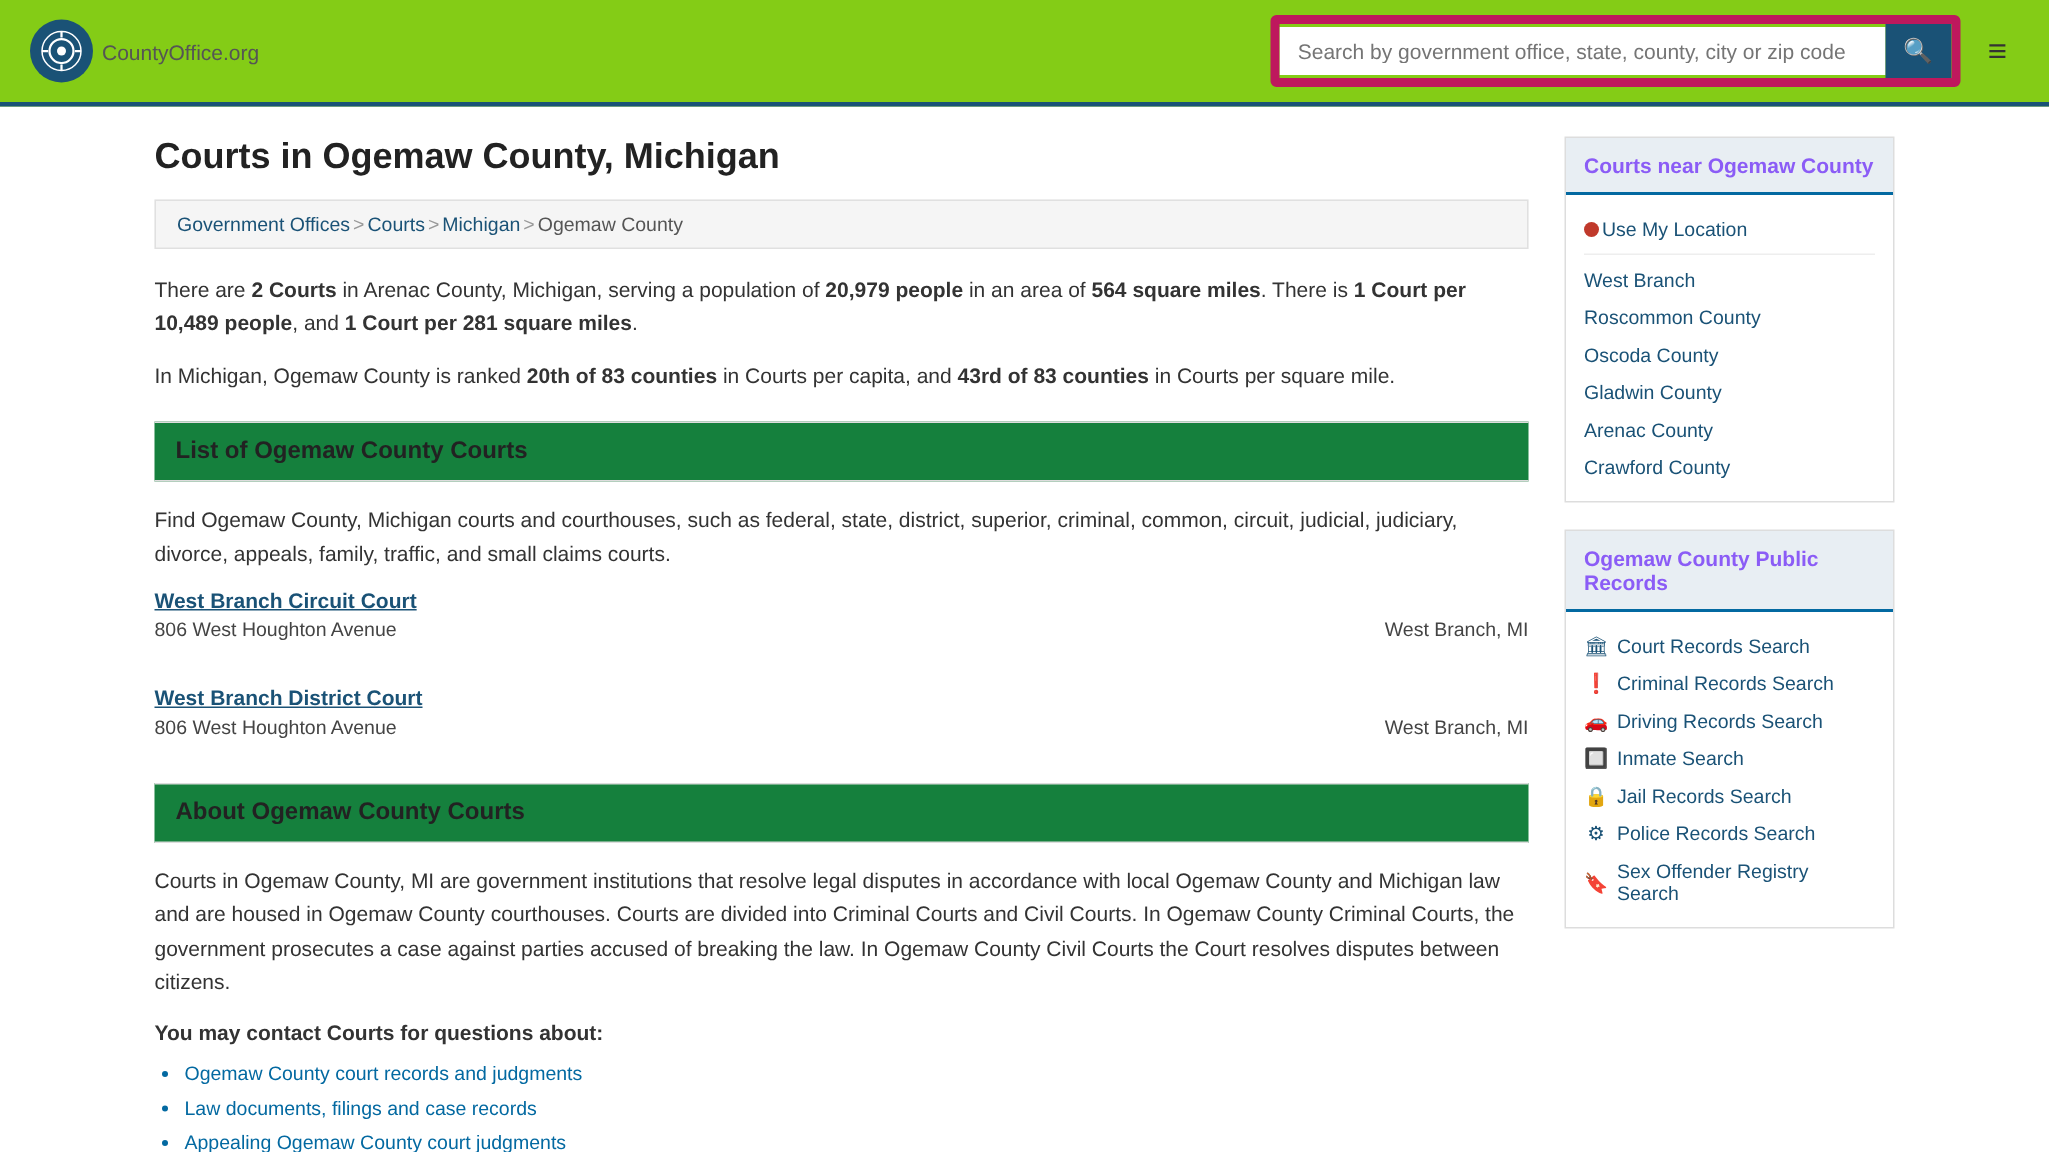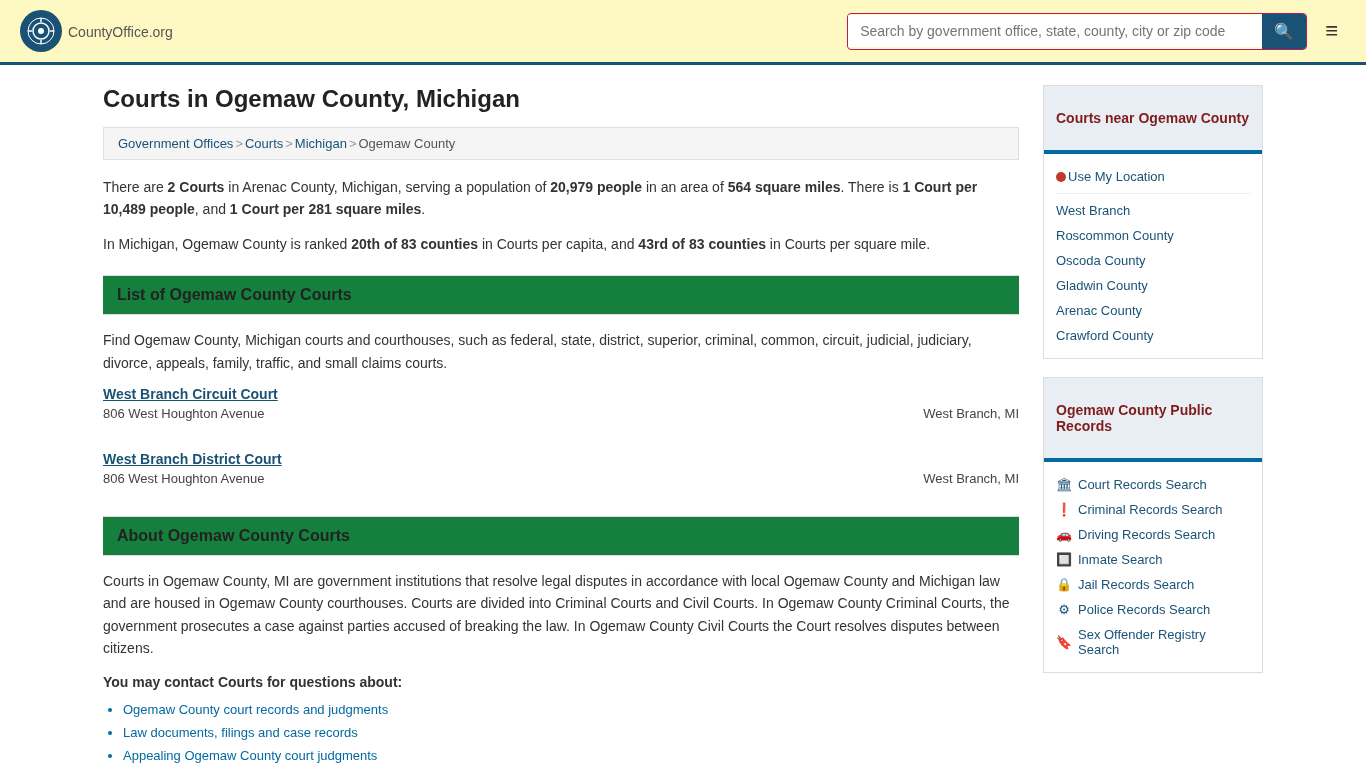--- a/index.html
+++ b/index.html
@@ -1,20 +1,20 @@
 <!DOCTYPE html>
 <html><head>
   <meta charset="utf-8">
   <style>
     * { margin: 0; padding: 0; box-sizing: border-box; }
     body { font-family: Arial, sans-serif; font-size: 14px; color: #333; background: #fff; }
 
     
     .header {
-      background: #fef9c3;
+      background: #84cc16;
       border-bottom: 3px solid #1a5276;
       padding: 10px 20px;
       display: flex;
       align-items: center;
       justify-content: space-between;
     }
     .logo-area {
       display: flex;
       align-items: center;
       gap: 6px;
@@ -41,21 +41,21 @@
       font-size: 14px;
     }
     .header-right {
       display: flex;
       align-items: center;
       gap: 10px;
     }
     .search-bar {
       display: flex;
       align-items: center;
-      border: 1px solid #be185d;
+      border: 6px solid #be185d;
       border-radius: 4px;
       overflow: hidden;
       width: 460px;
     }
     .search-bar input {
       border: none;
       outline: none;
       padding: 8px 12px;
       font-size: 14px;
       width: 100%;
@@ -179,25 +179,25 @@
     .sidebar {
       width: 220px;
       flex-shrink: 0;
     }
     .sidebar-box {
       border: 1px solid #ddd;
       margin-bottom: 18px;
     }
     .sidebar-box-header {
       background: #e8eef3;
-      padding: 24px 12px;
-      font-weight: bold;
-      font-size: 14px;
-      color: #7f1d1d;
-      border-bottom: 4px solid #0369a1;
+      padding: 10px 12px;
+      font-weight: bold;
+      font-size: 14px;
+      color: #8b5cf6;
+      border-bottom: 2px solid #0369a1;
     }
     .sidebar-box-content {
       padding: 10px 12px;
     }
     .sidebar-link {
       display: flex;
       align-items: center;
       gap: 6px;
       padding: 5px 0;
       font-size: 13px;

